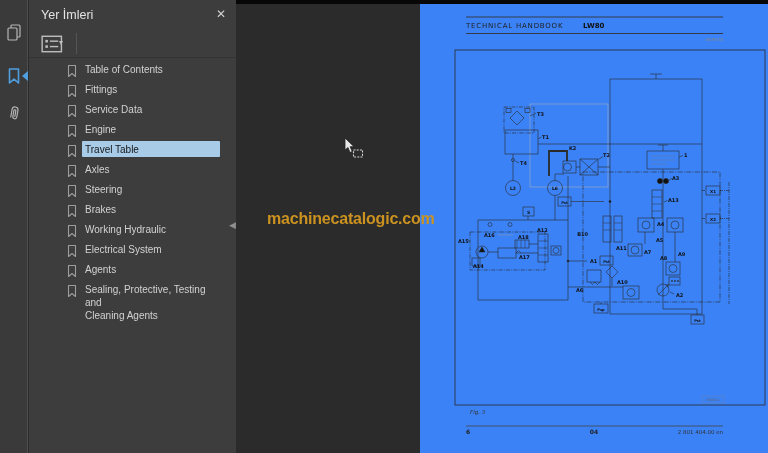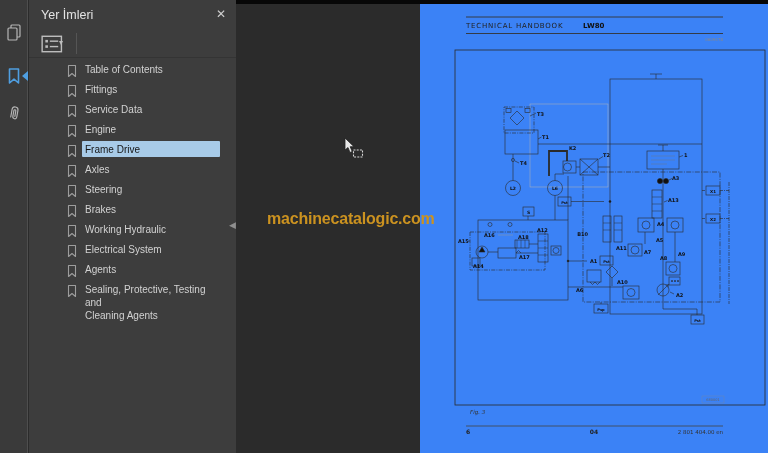--- a/index.html
+++ b/index.html
@@ -111,21 +111,21 @@
         <div class="bm-row">
         <svg class="bm-glyph" viewBox="0 0 10 14">
           <path d="M1.5 1.5 h7 v11 l-3.5 -3 l-3.5 3 z" fill="none" stroke="#9d9d9d" stroke-width="1.1" stroke-linejoin="round"></path>
         </svg>
         <span class="bm-label">Engine</span>
       </div>
         <div class="bm-row selected">
         <svg class="bm-glyph" viewBox="0 0 10 14">
           <path d="M1.5 1.5 h7 v11 l-3.5 -3 l-3.5 3 z" fill="none" stroke="#9d9d9d" stroke-width="1.1" stroke-linejoin="round"></path>
         </svg>
-        <span class="bm-label">Frame Drive</span>
+        <span class="bm-label">Travel Table</span>
       </div>
         <div class="bm-row">
         <svg class="bm-glyph" viewBox="0 0 10 14">
           <path d="M1.5 1.5 h7 v11 l-3.5 -3 l-3.5 3 z" fill="none" stroke="#9d9d9d" stroke-width="1.1" stroke-linejoin="round"></path>
         </svg>
         <span class="bm-label">Axles</span>
       </div>
         <div class="bm-row">
         <svg class="bm-glyph" viewBox="0 0 10 14">
           <path d="M1.5 1.5 h7 v11 l-3.5 -3 l-3.5 3 z" fill="none" stroke="#9d9d9d" stroke-width="1.1" stroke-linejoin="round"></path>

